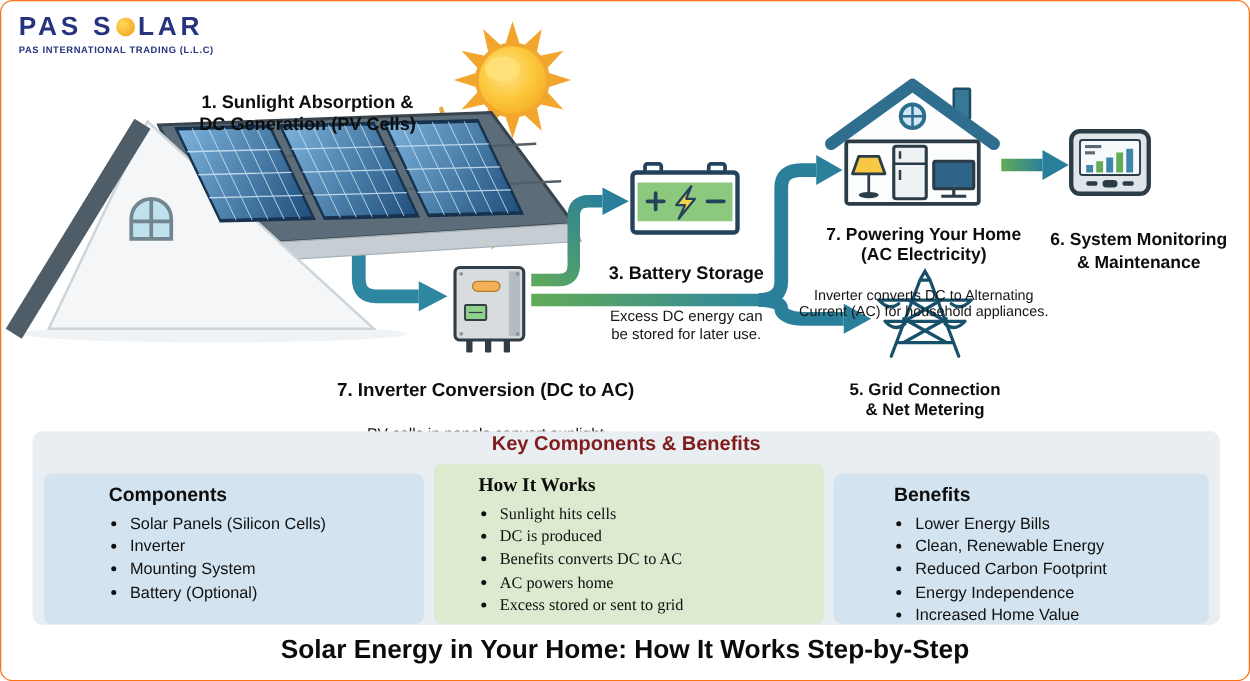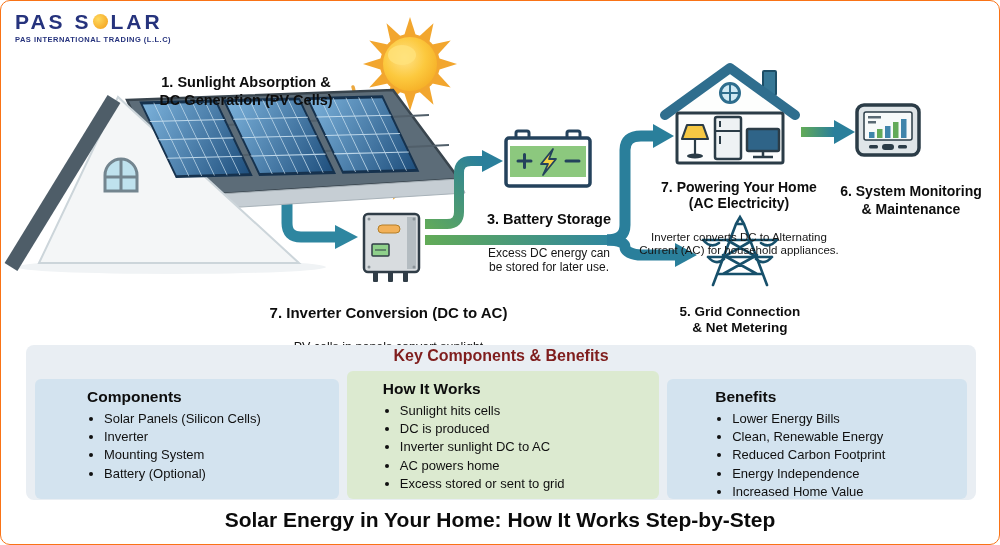--- a/index.html
+++ b/index.html
@@ -26,21 +26,21 @@
   .s6{left:828px;top:164px;width:164px;} .s6 .title{font-size:14px;line-height:1.25;}
   
   .panel{position:absolute;left:25px;top:344px;width:950px;height:155px;
          background:#e9eef3;border-radius:8px;}
   .panel h2{margin:0;padding-top:2px;text-align:center;font-size:16px;color:#7f1d1d;}
   .cols{display:flex;gap:8px;padding:6px 9px 0 9px;align-items:flex-end;}
   .col{border-radius:6px;box-sizing:border-box;}
   .col h3{margin:0;font-size:15.5px;color:#0d0d0d;}
   .col ul{margin:4px 0 0 0;padding-left:17px;font-size:13px;line-height:1.4;color:#101010;}
   .col.blue{background:#d3e3ef;flex:1;height:120px;padding:9px 6px 0 52px;}
-  .col.green{background:#dcead0;flex:1.1;height:128px;padding:9px 6px 0 36px;}
+  .col.green{background:#dcead0;flex:1.1;height:128px;padding:9px 6px 0 36px;font-family:Liberation Serif, serif;}
   .col.benefits{padding-left:48px;}
   
   .footer-title{position:absolute;left:0;right:0;top:507px;text-align:center;
                 font-size:21px;font-weight:bold;color:#0b0b0b;}
 </style>
 </head>
 <body>
 
 <div class="canvas">
 
@@ -278,21 +278,21 @@
           <li>Inverter</li>
           <li>Mounting System</li>
           <li>Battery (Optional)</li>
         </ul>
       </div>
       <div class="col green">
         <h3>How It Works</h3>
         <ul>
           <li>Sunlight hits cells</li>
           <li>DC is produced</li>
-          <li>Inverter sunlight DC to AC</li>
+          <li>Benefits converts DC to AC</li>
           <li>AC powers home</li>
           <li>Excess stored or sent to grid</li>
         </ul>
       </div>
       <div class="col blue benefits">
         <h3>Benefits</h3>
         <ul>
           <li>Lower Energy Bills</li>
           <li>Clean, Renewable Energy</li>
           <li>Reduced Carbon Footprint</li>

